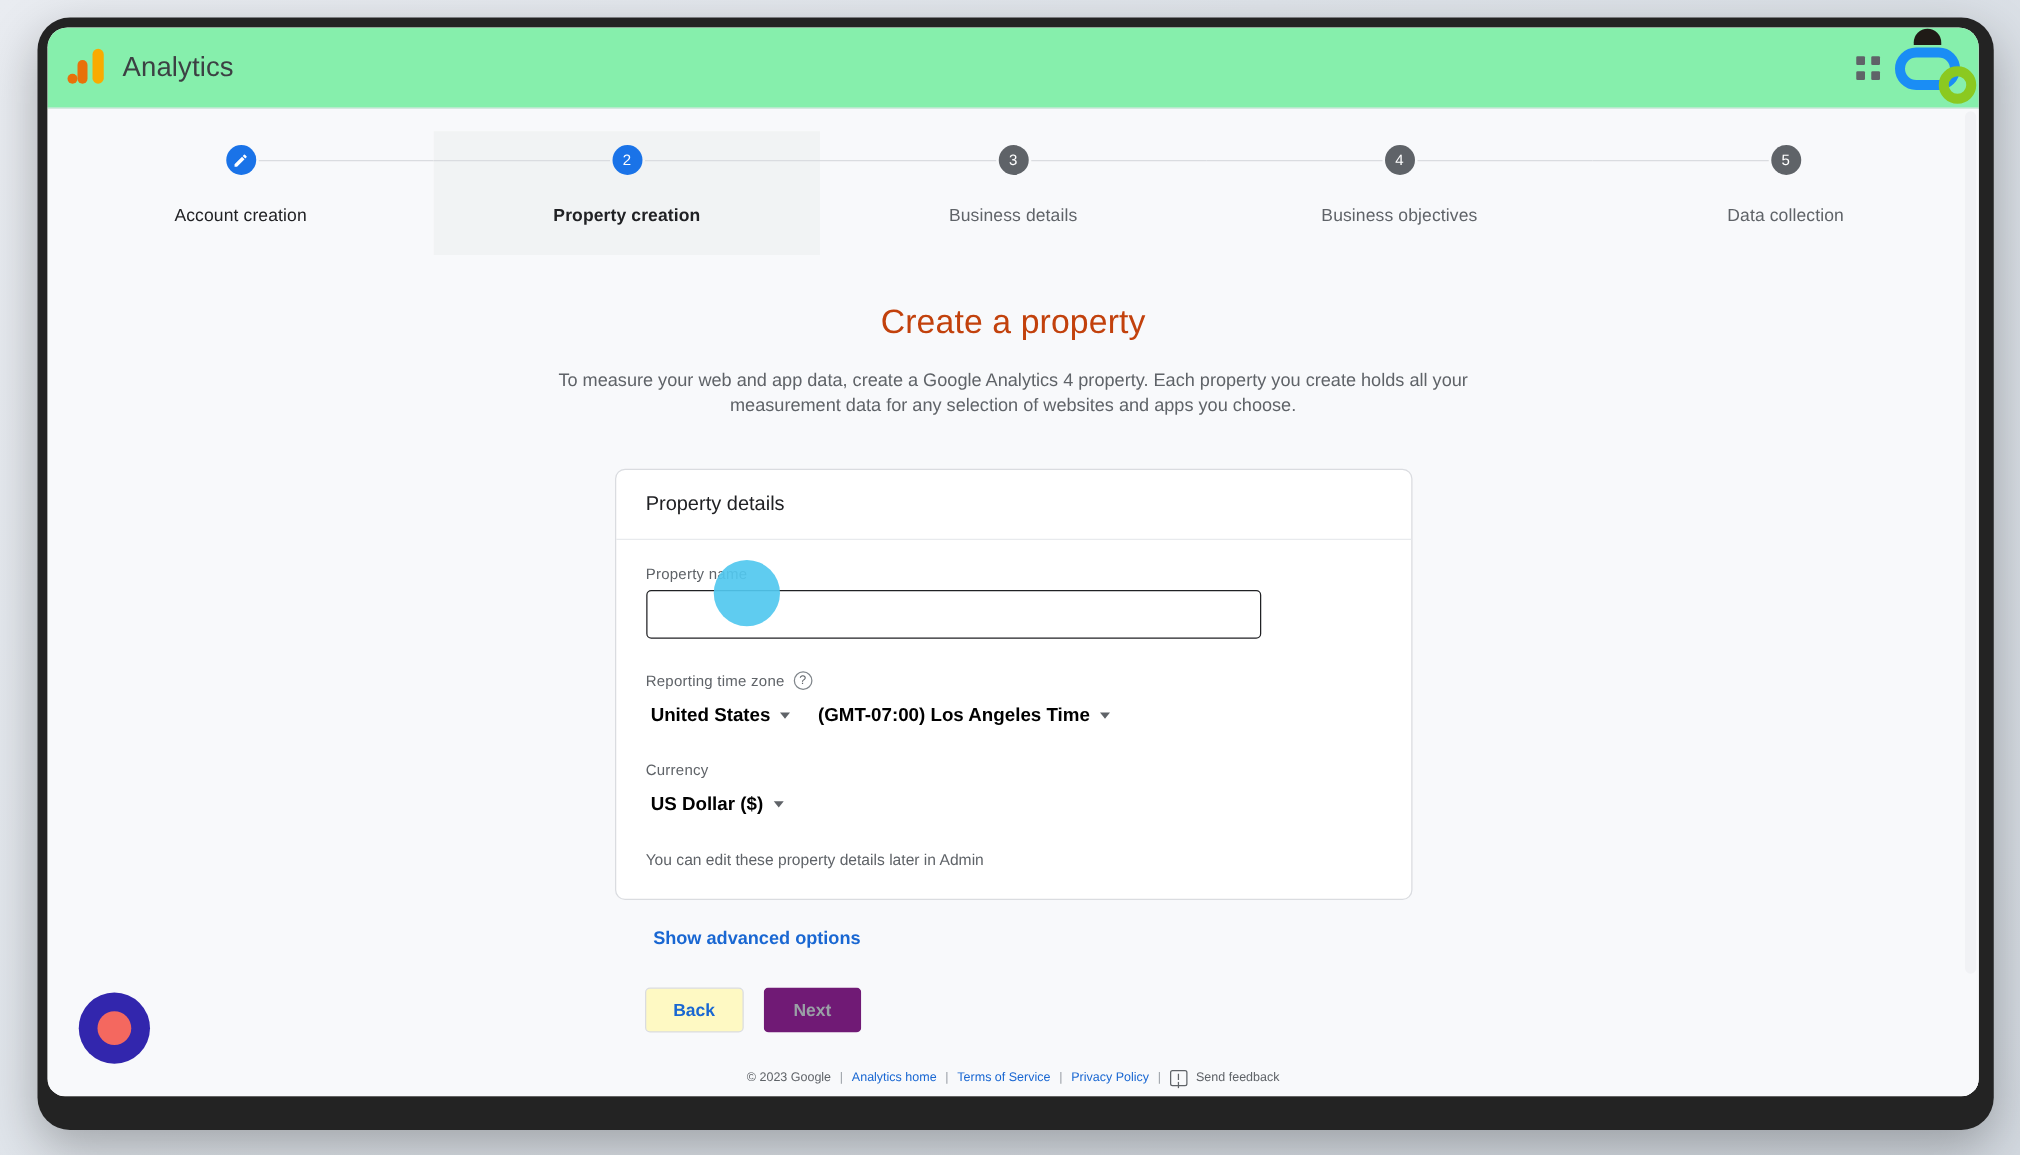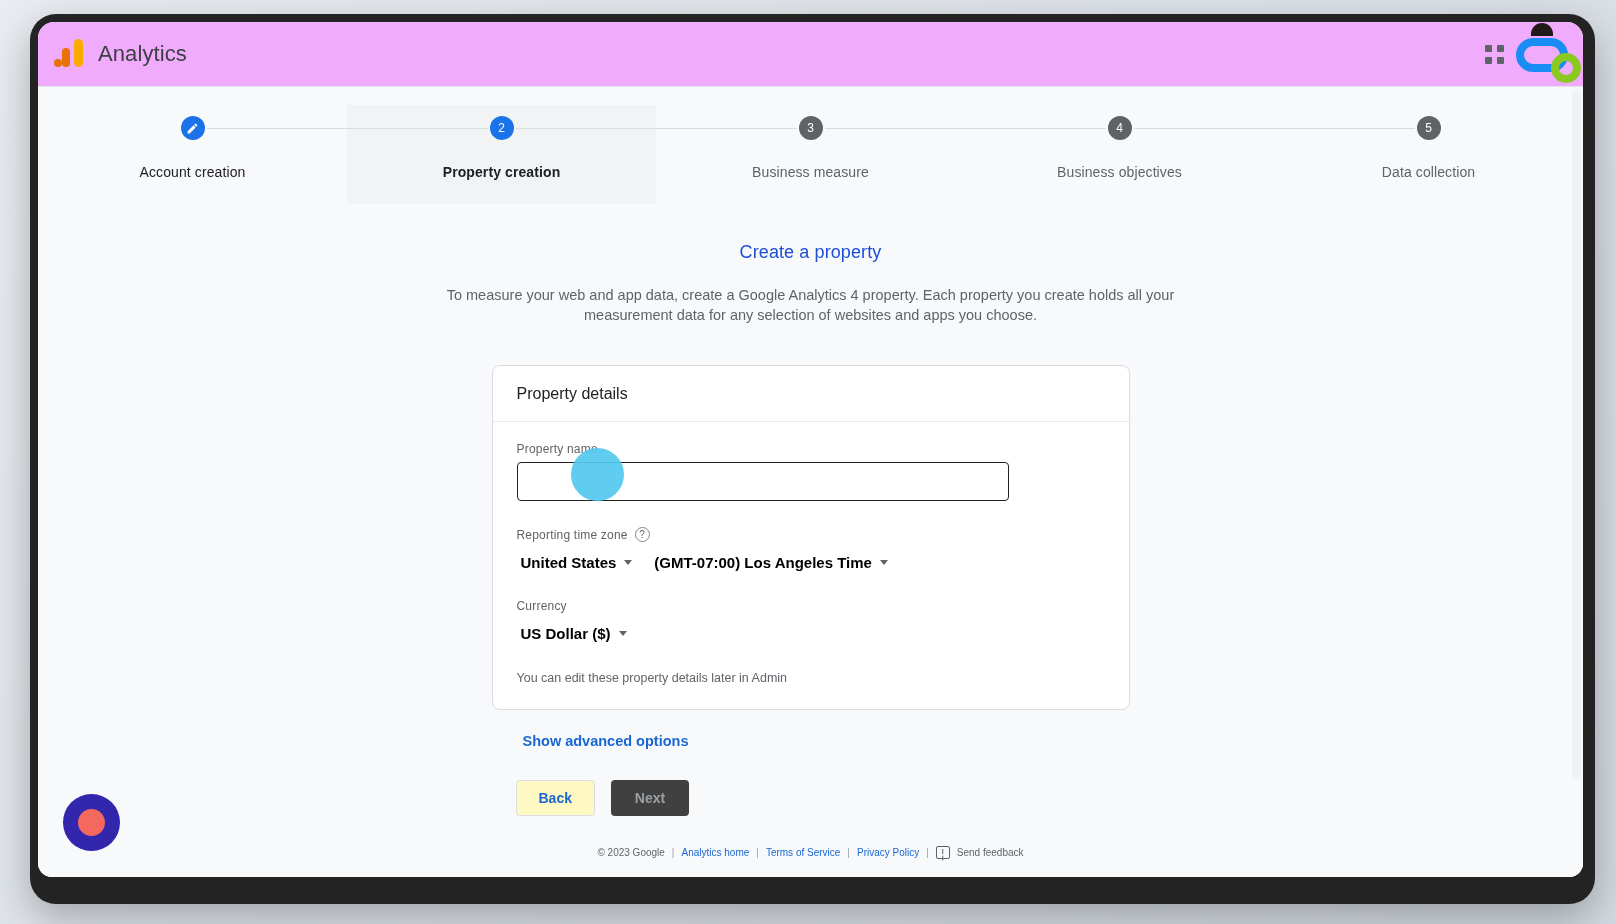--- a/index.html
+++ b/index.html
@@ -39,21 +39,21 @@
     border-radius: 16px 16px 14px 14px;
     overflow: hidden;
     display: flex;
     flex-direction: column;
   }
 
   
   .appbar {
     height: 65px;
     min-height: 65px;
-    background: #f0abfc;
+    background: #86efac;
     border-bottom: 1px solid #e4e6e9;
     display: flex;
     align-items: center;
     padding: 0 22px 0 16px;
     position: relative;
     z-index: 5;
   }
   .appbar-left { display: flex; align-items: center; gap: 14px; }
 
   .ga-logo {
@@ -204,22 +204,22 @@
     color: #5f6368;
     letter-spacing: 0.1px;
     text-align: center;
   }
   .step.active .step-label { color: #202124; font-weight: bold; }
   .step.done .step-label { color: #202124; }
 
   
   .page-head { text-align: center; margin-top: 38px; }
   .page-title {
-    font-size: 18px;
-    color: #1d4ed8;
+    font-size: 27px;
+    color: #c2410c;
     font-weight: normal;
     letter-spacing: 0.1px;
   }
   .page-desc {
     margin: 22px auto 0;
     width: 760px;
     font-size: 14.5px;
     line-height: 20px;
     color: #5f6368;
     text-align: center;
@@ -343,21 +343,21 @@
     padding: 0 22px;
     cursor: pointer;
   }
   .btn-back {
     background: #fef9c3;
     border: 1px solid #dadce0;
     color: #1967d2;
     font-weight: bold;
   }
   .btn-next {
-    background: #404040;
+    background: #701a75;
     border: 1px solid transparent;
     color: #9aa0a6;
     font-weight: bold;
     cursor: default;
   }
 
   
   .footer {
     margin-top: 30px;
     padding-bottom: 26px;
@@ -484,21 +484,21 @@
         </div>
         <div class="step-label">Property creation</div>
       </div>
 
       <div class="step">
         <div class="step-circle-row">
           <span class="step-line left"></span>
           <span class="step-line right"></span>
           <span class="step-circle">3</span>
         </div>
-        <div class="step-label">Business measure</div>
+        <div class="step-label">Business details</div>
       </div>
 
       <div class="step">
         <div class="step-circle-row">
           <span class="step-line left"></span>
           <span class="step-line right"></span>
           <span class="step-circle">4</span>
         </div>
         <div class="step-label">Business objectives</div>
       </div>

